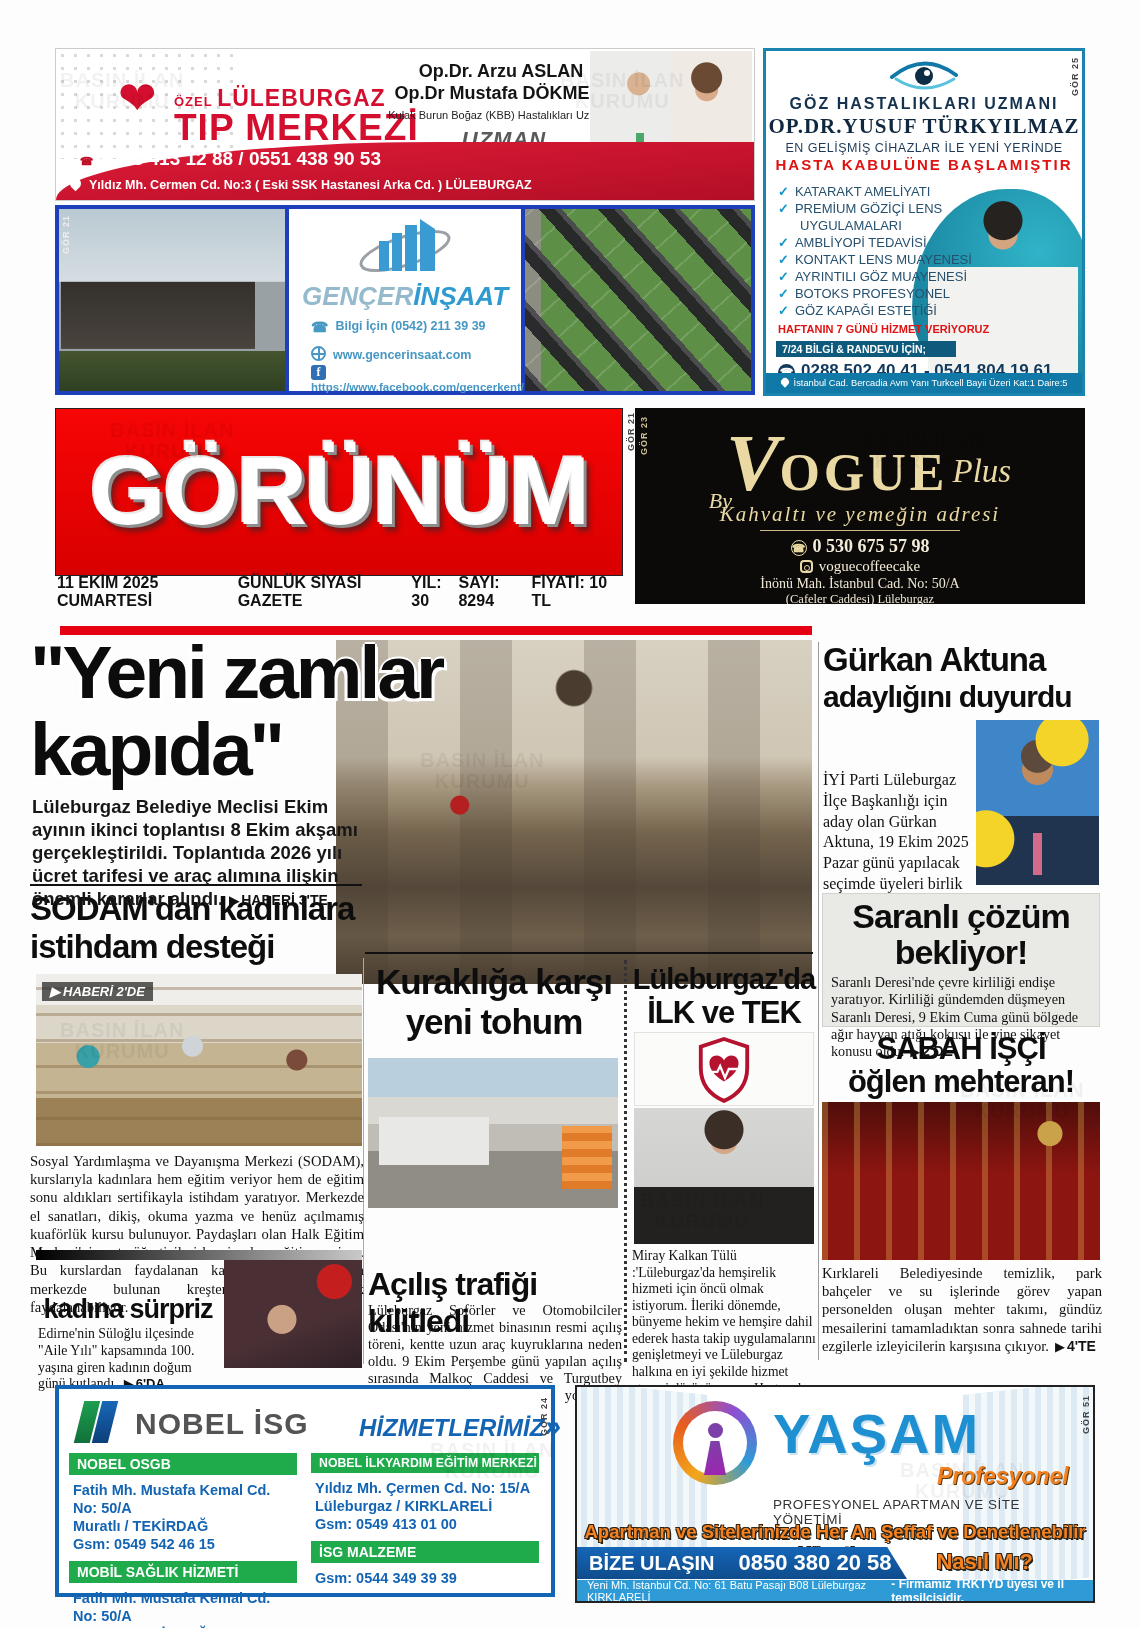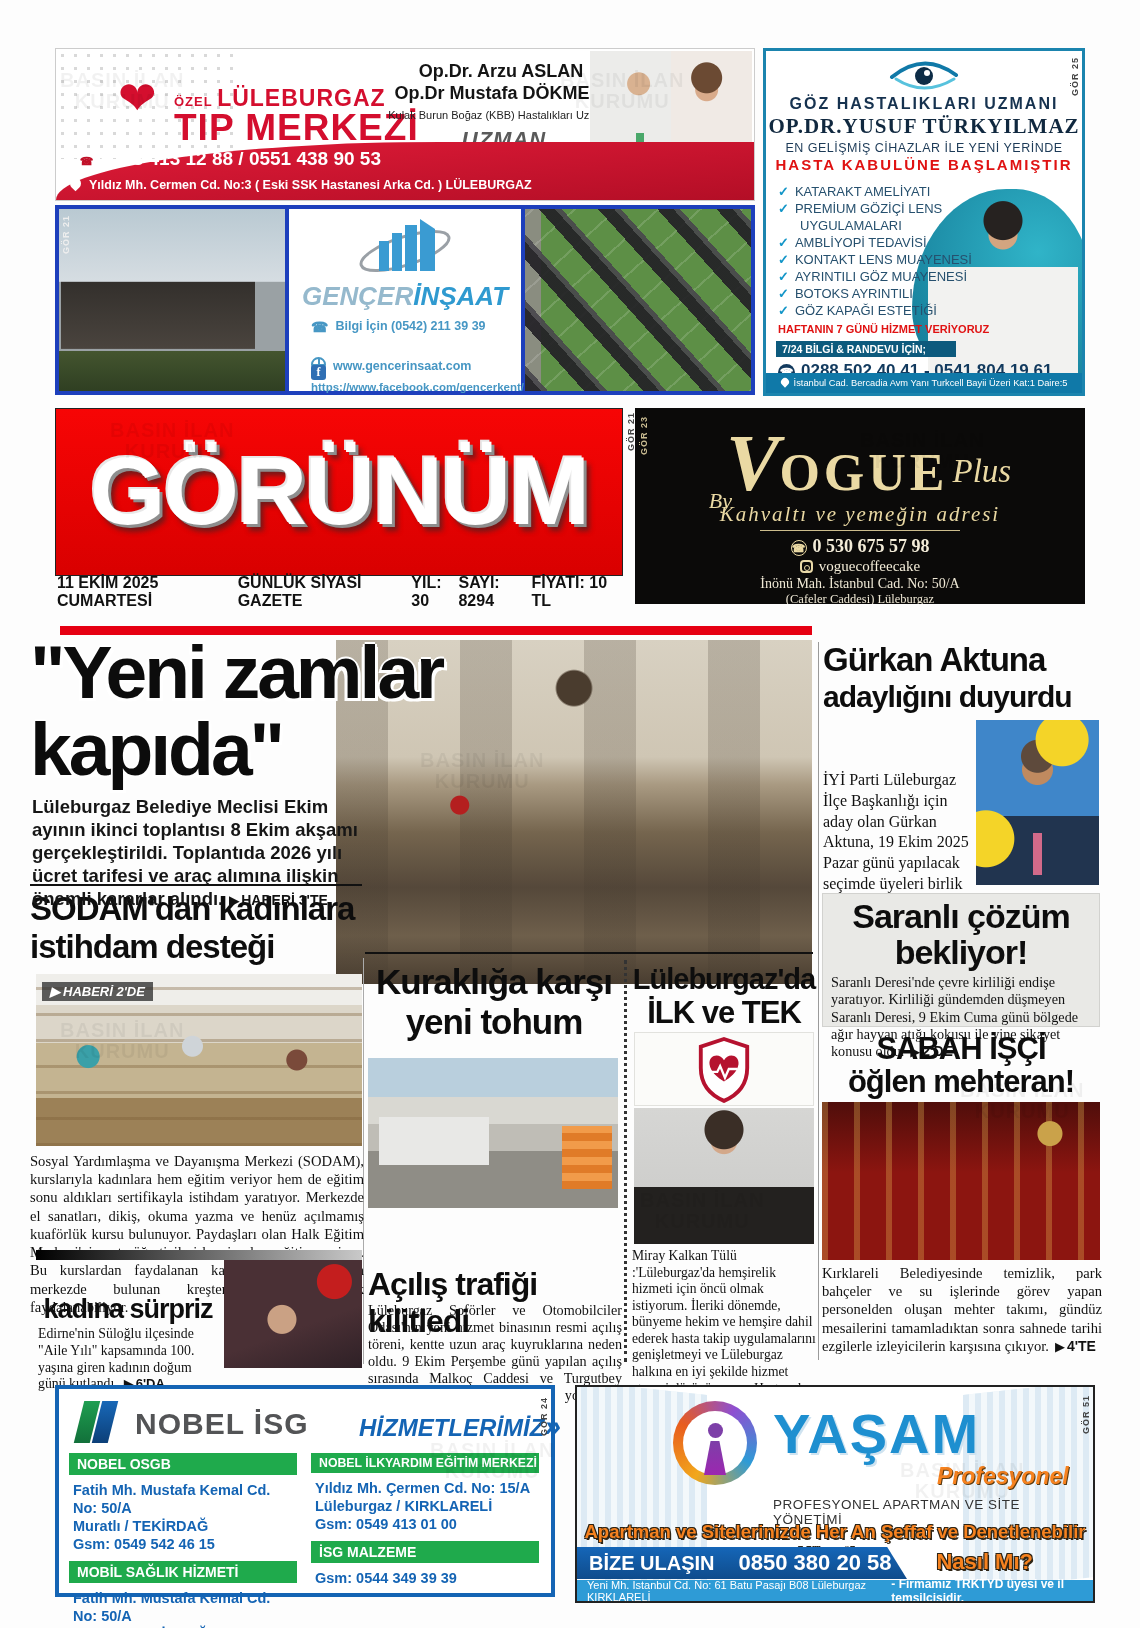--- a/index.html
+++ b/index.html
@@ -70,21 +70,21 @@
       repeating-linear-gradient(90deg,#7a5a38 0 10px,#8f6c44 10px 20px),
       linear-gradient(#44552f,#2f3f22);
     background-size:100% 40%, 86% 45%, 60% 18%, 100% 22%;
     background-position:0 0, 7% 58%, 20% 52%, 0 100%;
     background-repeat:no-repeat;}
   .gen-panel { left:226px; top:0; width:240px; height:182px; border-left:4px solid #1d3fbc; border-right:4px solid #1d3fbc; background:#fff;}
   .gen-logo { left:50%; top:6px; transform:translateX(-50%);}
   .gen-name { left:0; top:72px; width:100%; text-align:center; font-weight:900; font-style:italic; font-size:26px; letter-spacing:0px;}
   .gen-n1 { color:#95b9cd; } .gen-n2 { color:#2f9ad0; }
   .gen-line { left:22px; color:#4797c4; font-size:12.5px; font-weight:600;}
-  .gen-ph { top:110px; } .gen-web { top:148px; } .gen-fb { top:154px; }
+  .gen-ph { top:110px; } .gen-web { top:137px; } .gen-fb { top:154px; }
   .gicon { display:inline-block; width:15px; height:15px; margin-right:7px; vertical-align:-2px; }
   .gi-phone { color:#4797c4; font-size:14px; width:auto;}
   .gi-globe { border:2px solid #4797c4; border-radius:50%; background:linear-gradient(#4797c4 0 0) center/100% 2px no-repeat, linear-gradient(#4797c4 0 0) center/2px 100% no-repeat; }
   .gi-fb { background:#2f6fb4; border-radius:3px; color:#fff; text-align:center; font:700 12px "Liberation Serif",serif; line-height:15px;}
   .ph-aerial { right:0; top:0; width:226px; height:182px;
     background-color:#5d8f46;
     background-image:
       repeating-linear-gradient(48deg, rgba(35,33,38,.92) 0 12px, rgba(72,70,76,.9) 12px 17px, transparent 17px 44px),
       repeating-linear-gradient(-42deg, rgba(255,255,255,.14) 0 2px, transparent 2px 28px),
       linear-gradient(90deg,#8a8d80 0 7%, transparent 7%);}
@@ -293,21 +293,21 @@
     <div class="abs gz-l1">EN GELİŞMİŞ CİHAZLAR İLE YENİ YERİNDE</div>
     <div class="abs gz-l2">HASTA KABULÜNE BAŞLAMIŞTIR</div>
     <div class="abs gz-blob"></div>
     <div class="abs ph-gzdoc"></div>
     <div class="abs gz-list">
       <div class="gz-item"><span class="gz-chk">✓</span><span>KATARAKT AMELİYATI</span></div>
       <div class="gz-item"><span class="gz-chk">✓</span><span>PREMİUM GÖZİÇİ LENS UYGULAMALARI</span></div>
       <div class="gz-item"><span class="gz-chk">✓</span><span>AMBLİYOPİ TEDAVİSİ</span></div>
       <div class="gz-item"><span class="gz-chk">✓</span><span>KONTAKT LENS MUAYENESİ</span></div>
       <div class="gz-item"><span class="gz-chk">✓</span><span>AYRINTILI GÖZ MUAYENESİ</span></div>
-      <div class="gz-item"><span class="gz-chk">✓</span><span>BOTOKS AYRINTILI</span></div>
+      <div class="gz-item"><span class="gz-chk">✓</span><span>BOTOKS PROFESYONEL</span></div>
       <div class="gz-item"><span class="gz-chk">✓</span><span>GÖZ KAPAĞI ESTETİĞİ</span></div>
     </div>
     <div class="abs gz-note">HAFTANIN 7 GÜNÜ HİZMET VERİYORUZ</div>
     <div class="abs gz-info">7/24 BİLGİ &amp; RANDEVU İÇİN;</div>
     <div class="abs gz-phone"><span class="cicon" style="background:#123a5e;color:#fff;">☎</span><span>0288 502 40 41 - 0541 804 19 61</span></div>
     <div class="abs gz-band"><span class="pin" style="width:8px;height:8px;margin-right:5px;"></span><span>İstanbul Cad. Bercadia Avm Yanı Turkcell Bayii Üzeri Kat:1 Daire:5</span></div>
   </div>
 
   <div class="abs row2">
     <div class="gtag" style="left:2px;top:6px;color:#eee;">GÖR 21</div>

